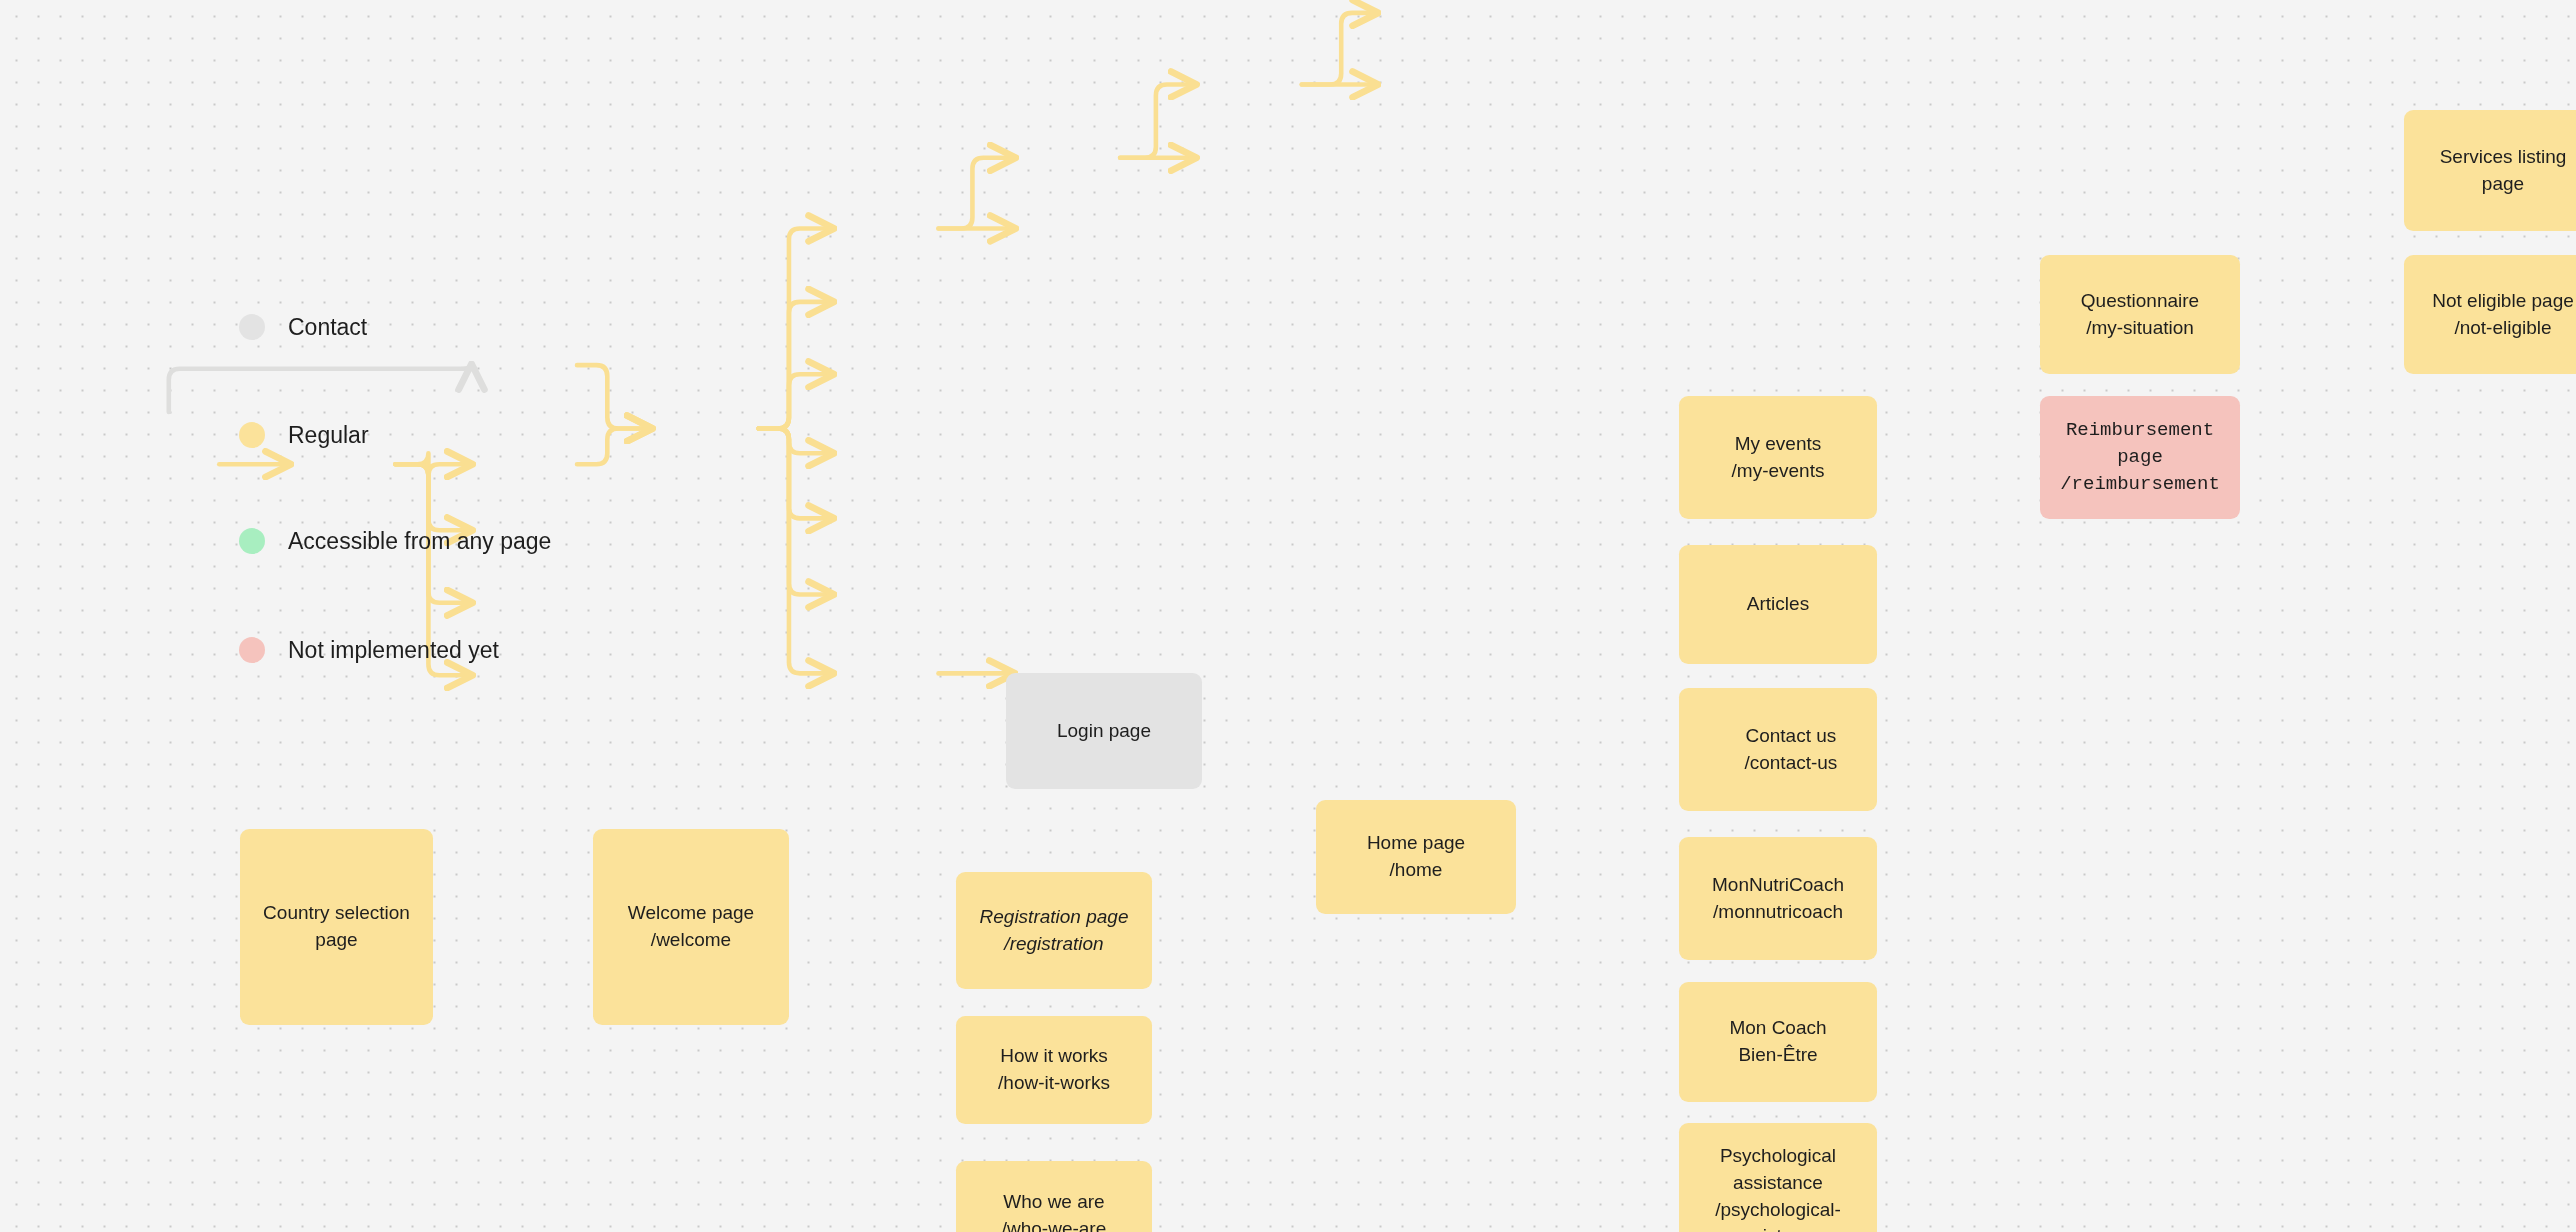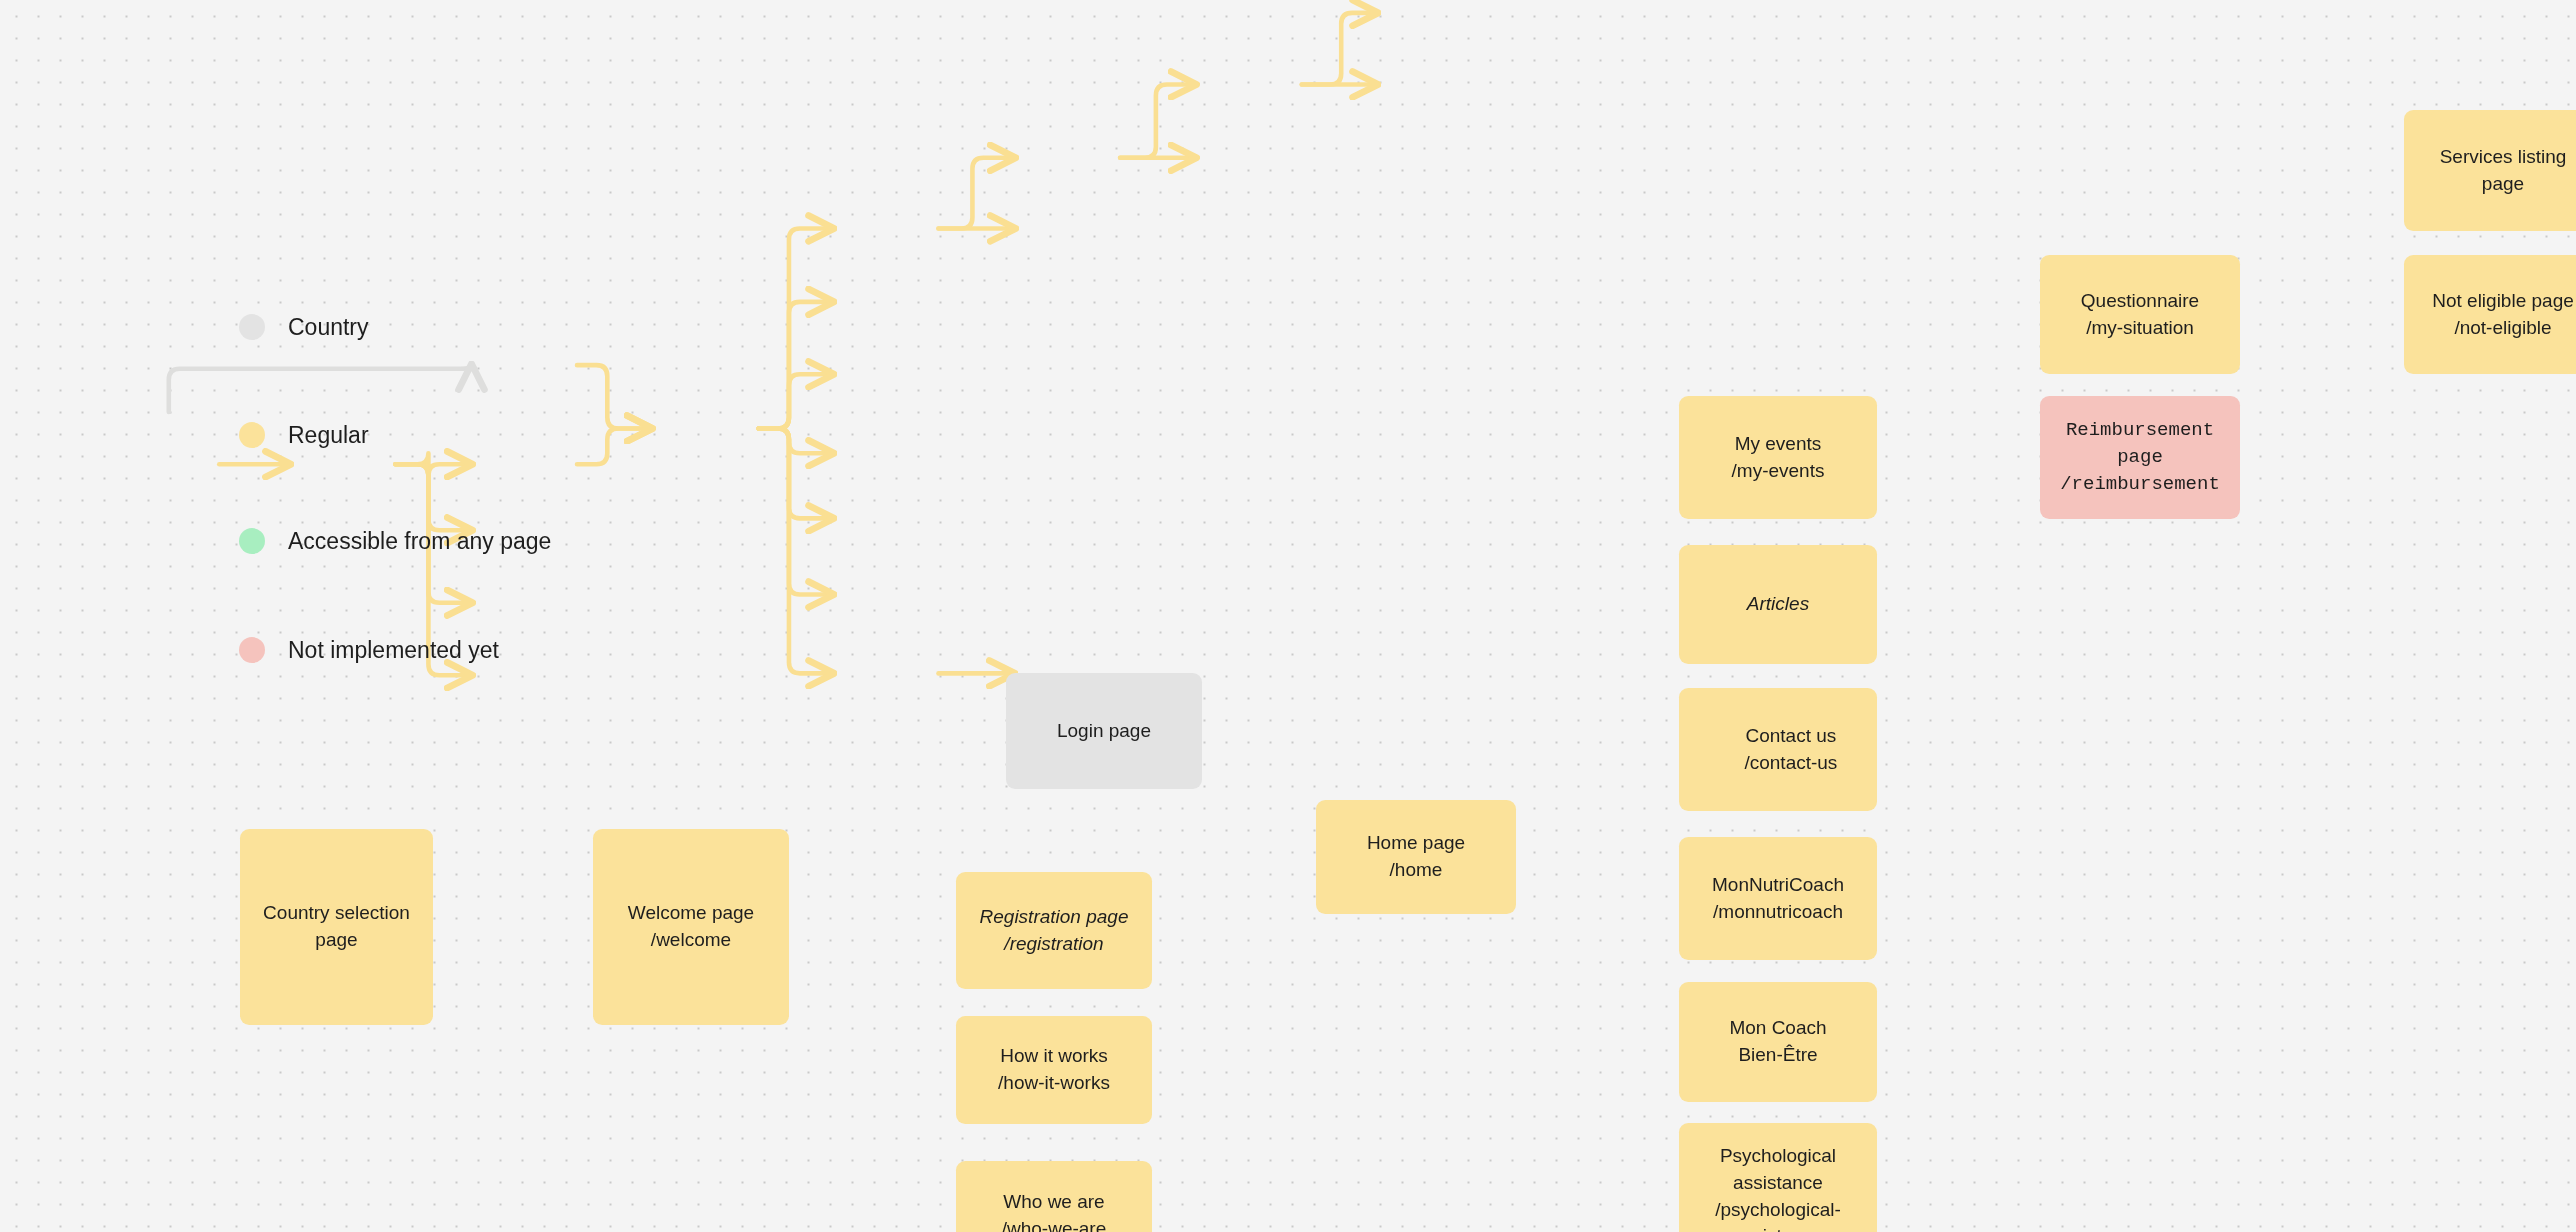--- a/index.html
+++ b/index.html
@@ -93,21 +93,21 @@
 
   <g fill="none" stroke="#dededd" stroke-width="5" stroke-linecap="round" stroke-linejoin="round">
 
     <path d="M184,449 V414 Q184,402 196,402 H502 Q514,402 514,398" marker-end="url(#arrG)"></path>
   </g>
 </svg>
 
 <div class="legend">
     <div class="legend-row" style="left: 239px; top: 314px;">
       <span class="legend-dot" style="background: rgb(227, 227, 227); width: 26px; height: 26px;"></span>
-      <span class="legend-label">Country</span>
+      <span class="legend-label">Contact</span>
     </div>
     <div class="legend-row" style="left: 239px; top: 422px;">
       <span class="legend-dot" style="background: rgb(251, 226, 154); width: 26px; height: 26px;"></span>
       <span class="legend-label">Regular</span>
     </div>
     <div class="legend-row" style="left: 239px; top: 528px; align-items: center;">
       <span class="legend-dot" style="background: rgb(168, 238, 192); width: 26px; height: 26px;"></span>
       <span class="legend-label">Accessible from any page</span>
     </div>
     <div class="legend-row" style="left: 239px; top: 637px;">
@@ -124,21 +124,21 @@
 <div class="node n-regular" style="left: 956px; top: 872px; width: 196px; height: 117px; font-style: italic;">Registration page
 /registration</div>
 <div class="node n-regular" style="left: 956px; top: 1016px; width: 196px; height: 108px;">How it works
 /how-it-works</div>
 <div class="node n-regular" style="left: 956px; top: 1161px; width: 196px; height: 110px;">Who we are
 /who-we-are</div>
 <div class="node n-regular" style="left: 1316px; top: 800px; width: 200px; height: 114px;">Home page
 /home</div>
 <div class="node n-regular" style="left: 1679px; top: 396px; width: 198px; height: 123px;">My events
 /my-events</div>
-<div class="node n-regular" style="left: 1679px; top: 545px; width: 198px; height: 119px; font-style: italic;">Articles</div>
+<div class="node n-regular" style="left: 1679px; top: 545px; width: 198px; height: 119px;">Articles</div>
 <div class="node n-regular" style="left: 1679px; top: 688px; width: 198px; height: 123px; padding-left: 35px;">Contact us
 /contact-us</div>
 <div class="node n-regular" style="left: 1679px; top: 837px; width: 198px; height: 123px;">MonNutriCoach
 /monnutricoach</div>
 <div class="node n-regular" style="left: 1679px; top: 982px; width: 198px; height: 120px;">Mon Coach
 Bien-Être</div>
 <div class="node n-regular" style="left: 1679px; top: 1123px; width: 198px; height: 147px;">Psychological
 assistance
 /psychological-
 assistance</div>

